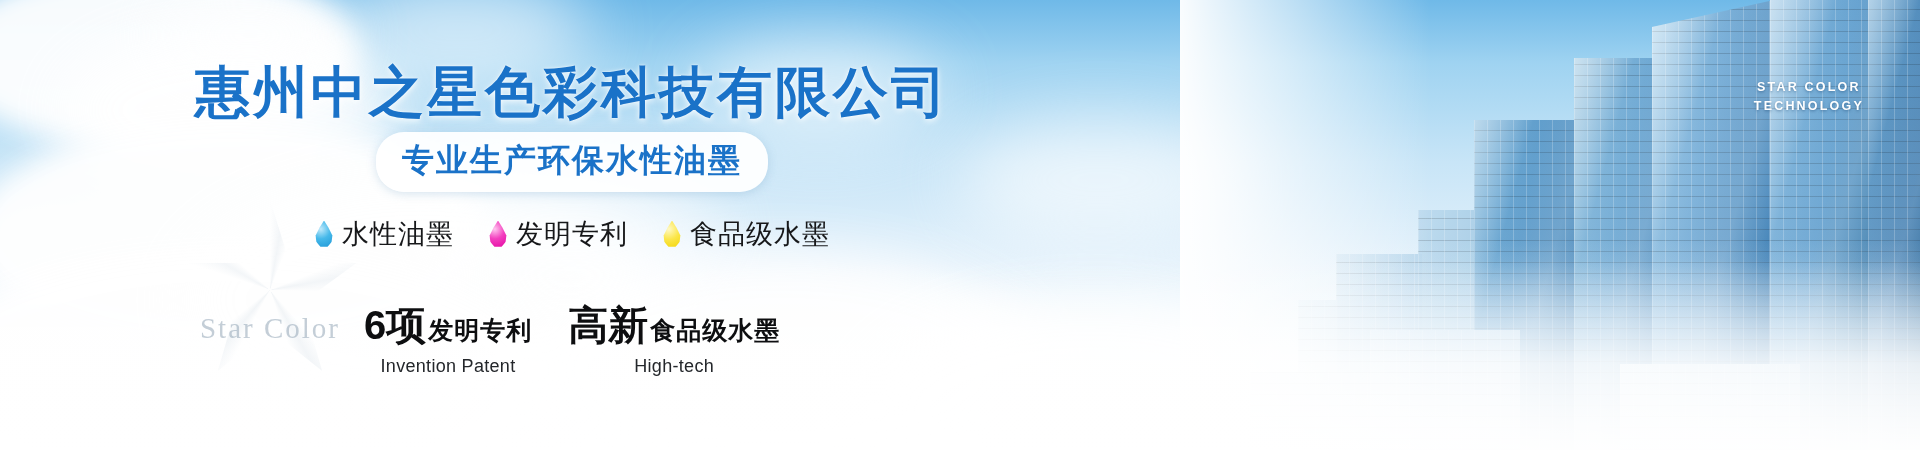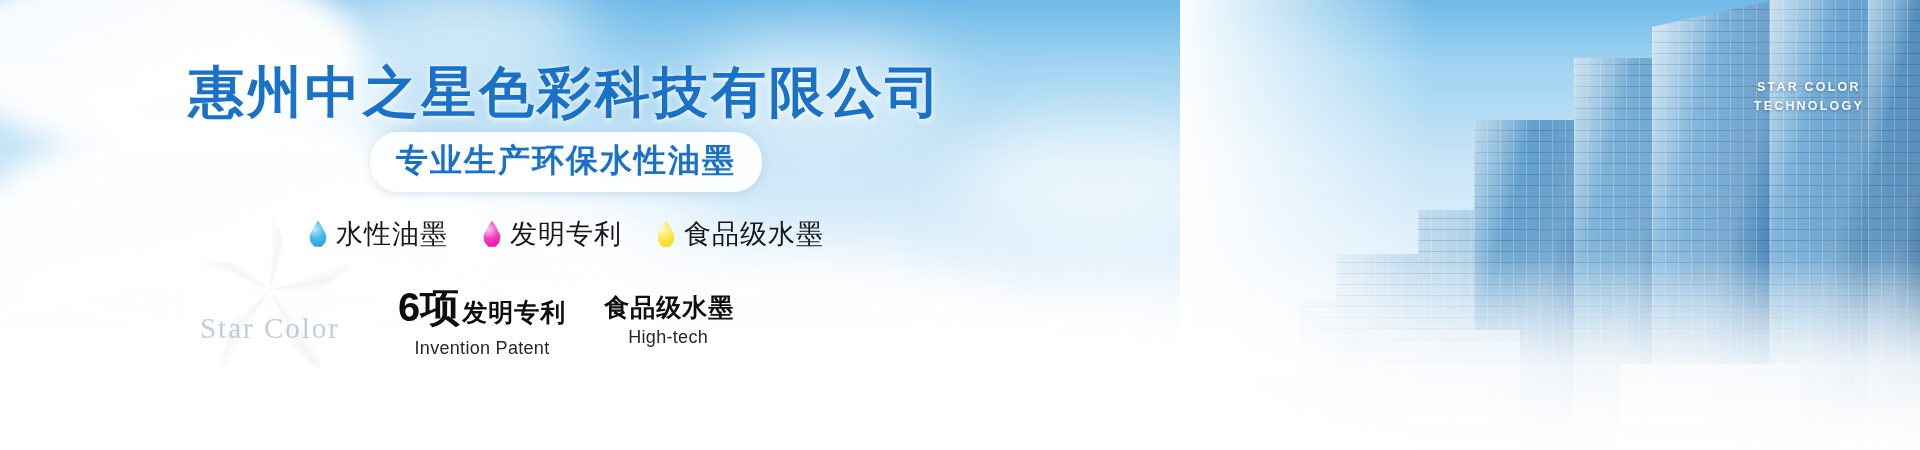--- a/index.html
+++ b/index.html
@@ -137,21 +137,21 @@
   .city-brand{
     position:absolute; right:56px; top:78px;
     text-align:center; color:#ffffff;
     font-size:12.5px; line-height:1.55; letter-spacing:2.2px; font-weight:600;
     text-shadow:0 1px 3px rgba(30,70,110,.55);
     white-space:nowrap;
   }
 
   
   .content{
-    position:absolute; left:6px; top:0; width:1120px; height:450px;
+    position:absolute; left:12px; top:0; width:1120px; height:450px;
     display:flex; flex-direction:column; align-items:center;
     padding-top:56px;
   }
 
   .title{
     font-family:"Liberation Sans", sans-serif;
     font-weight:bold;
     font-size:55px;
     letter-spacing:3px;
     color:#1a72c8;
@@ -205,21 +205,22 @@
   }
 
   .divider{
     margin-top:26px;
     width:470px; height:2px;
     background:linear-gradient(90deg, rgba(150,170,185,0) 0%, rgba(120,145,165,.55) 18%, rgba(120,145,165,.55) 82%, rgba(150,170,185,0) 100%);
     opacity:.0;
   }
 
   .badges{
-    display:flex; align-items:center; gap:36px;
+    margin-top:18px;
+    display:flex; align-items:flex-end; gap:36px;
   }
   .badge{ display:flex; flex-direction:column; align-items:center; }
   .badge-main{
     display:flex; align-items:baseline;
     white-space:nowrap;
     color:#0d0e10;
   }
   .badge-big{
     font-family:"Liberation Sans", sans-serif;
     font-weight:bold; font-size:40px; letter-spacing:0px;
@@ -338,20 +339,21 @@
     <div class="badges">
       <div class="badge">
         <div class="badge-main">
           <span class="badge-big">6项</span>
           <span class="badge-small">发明专利</span>
         </div>
         <div class="badge-en">Invention Patent</div>
       </div>
       <div class="badge">
         <div class="badge-main">
+          <span class="badge-big">高新</span>
           <span class="badge-small">食品级水墨</span>
         </div>
         <div class="badge-en">High-tech</div>
       </div>
     </div>
 
   </div>
 </div>
 
 </body></html>

